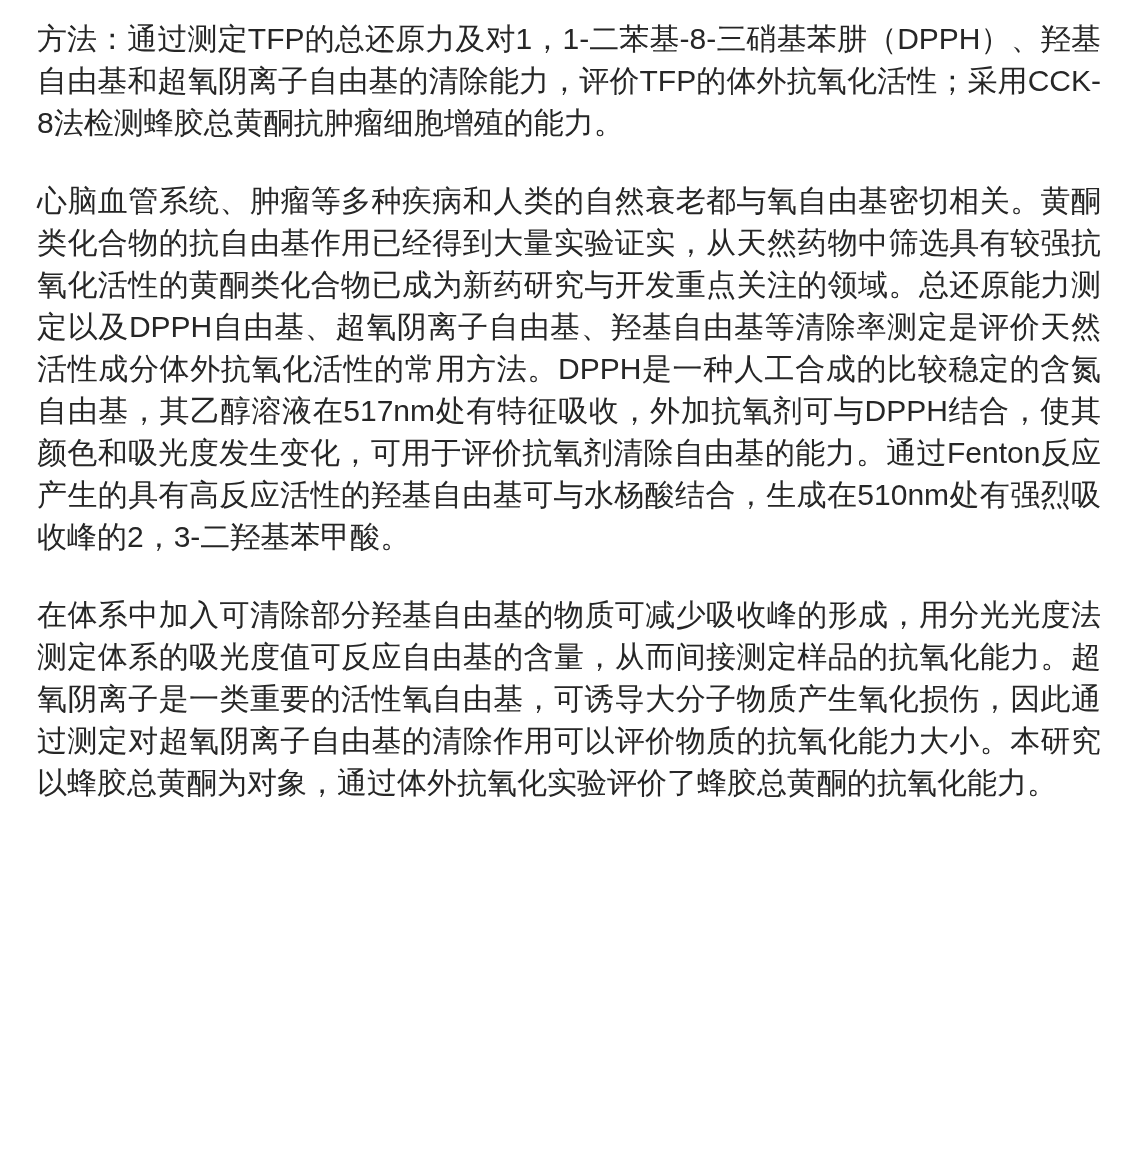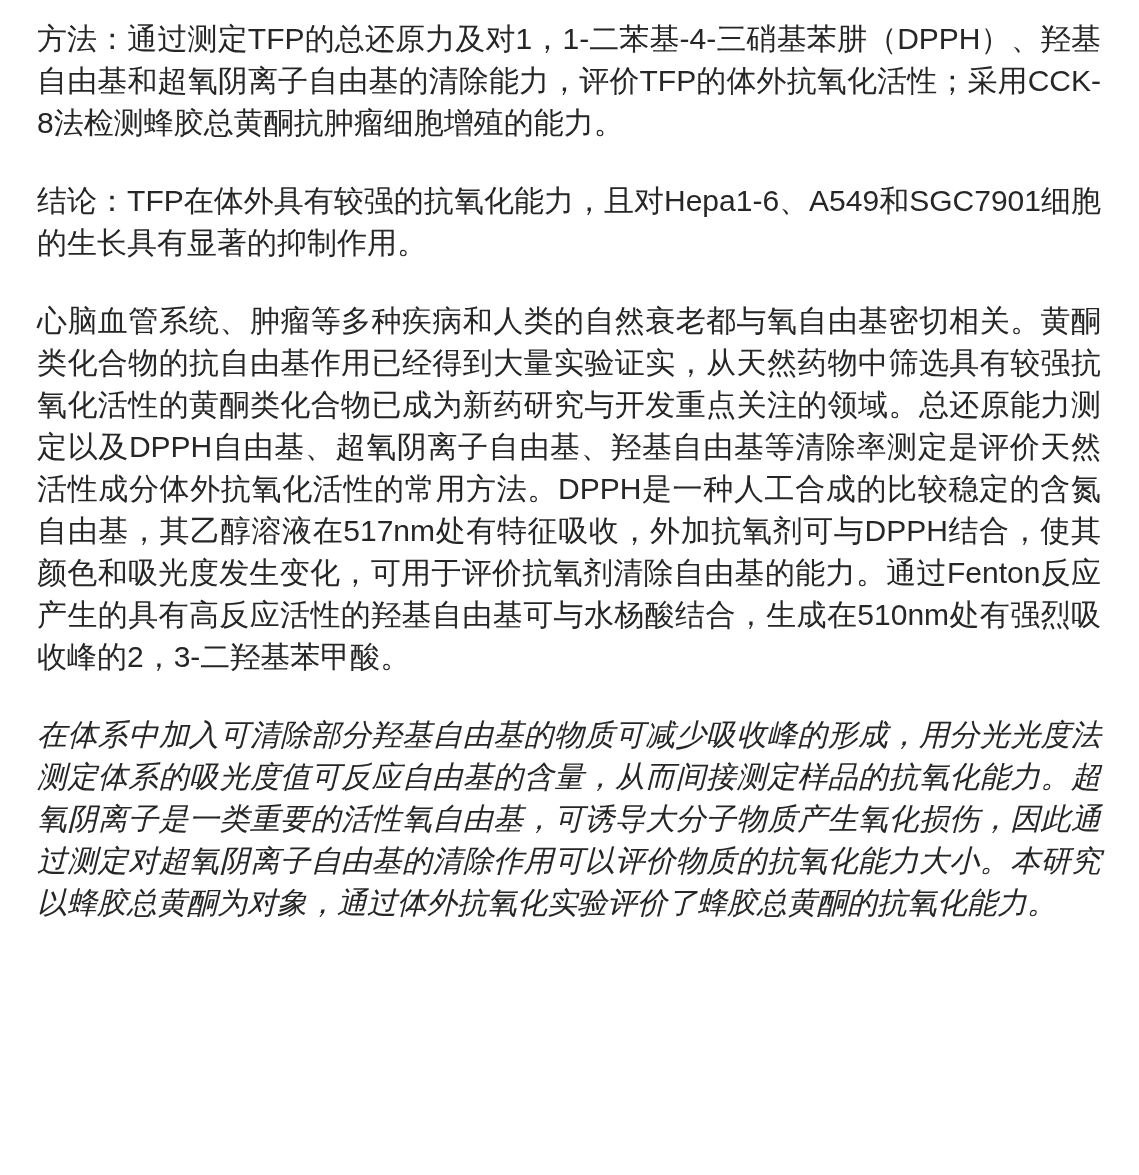--- a/index.html
+++ b/index.html
@@ -24,24 +24,22 @@
     background: #ffffff;
   }
   main.abstract p {
     margin: 0 0 36px 0;
     text-align: justify;
     word-break: break-all;
     overflow-wrap: break-word;
   }
   main.abstract p:last-child {
     margin-bottom: 8px;
-    font-style: italic;
   }
 </style>
 </head>
 <body>
 
 <main class="abstract">
-  <p>方法：通过测定TFP的总还原力及对1，1-二苯基-4-三硝基苯肼（DPPH）、羟基自由基和超氧阴离子自由基的清除能力，评价TFP的体外抗氧化活性；采用CCK-8法检测蜂胶总黄酮抗肿瘤细胞增殖的能力。</p>
-  <p>结论：TFP在体外具有较强的抗氧化能力，且对Hepa1-6、A549和SGC7901细胞的生长具有显著的抑制作用。</p>
+  <p>方法：通过测定TFP的总还原力及对1，1-二苯基-8-三硝基苯肼（DPPH）、羟基自由基和超氧阴离子自由基的清除能力，评价TFP的体外抗氧化活性；采用CCK-8法检测蜂胶总黄酮抗肿瘤细胞增殖的能力。</p>
   <p>心脑血管系统、肿瘤等多种疾病和人类的自然衰老都与氧自由基密切相关。黄酮类化合物的抗自由基作用已经得到大量实验证实，从天然药物中筛选具有较强抗氧化活性的黄酮类化合物已成为新药研究与开发重点关注的领域。总还原能力测定以及DPPH自由基、超氧阴离子自由基、羟基自由基等清除率测定是评价天然活性成分体外抗氧化活性的常用方法。DPPH是一种人工合成的比较稳定的含氮自由基，其乙醇溶液在517nm处有特征吸收，外加抗氧剂可与DPPH结合，使其颜色和吸光度发生变化，可用于评价抗氧剂清除自由基的能力。通过Fenton反应产生的具有高反应活性的羟基自由基可与水杨酸结合，生成在510nm处有强烈吸收峰的2，3-二羟基苯甲酸。</p>
   <p>在体系中加入可清除部分羟基自由基的物质可减少吸收峰的形成，用分光光度法测定体系的吸光度值可反应自由基的含量，从而间接测定样品的抗氧化能力。超氧阴离子是一类重要的活性氧自由基，可诱导大分子物质产生氧化损伤，因此通过测定对超氧阴离子自由基的清除作用可以评价物质的抗氧化能力大小。本研究以蜂胶总黄酮为对象，通过体外抗氧化实验评价了蜂胶总黄酮的抗氧化能力。</p>
 </main>
 
 </body></html>

